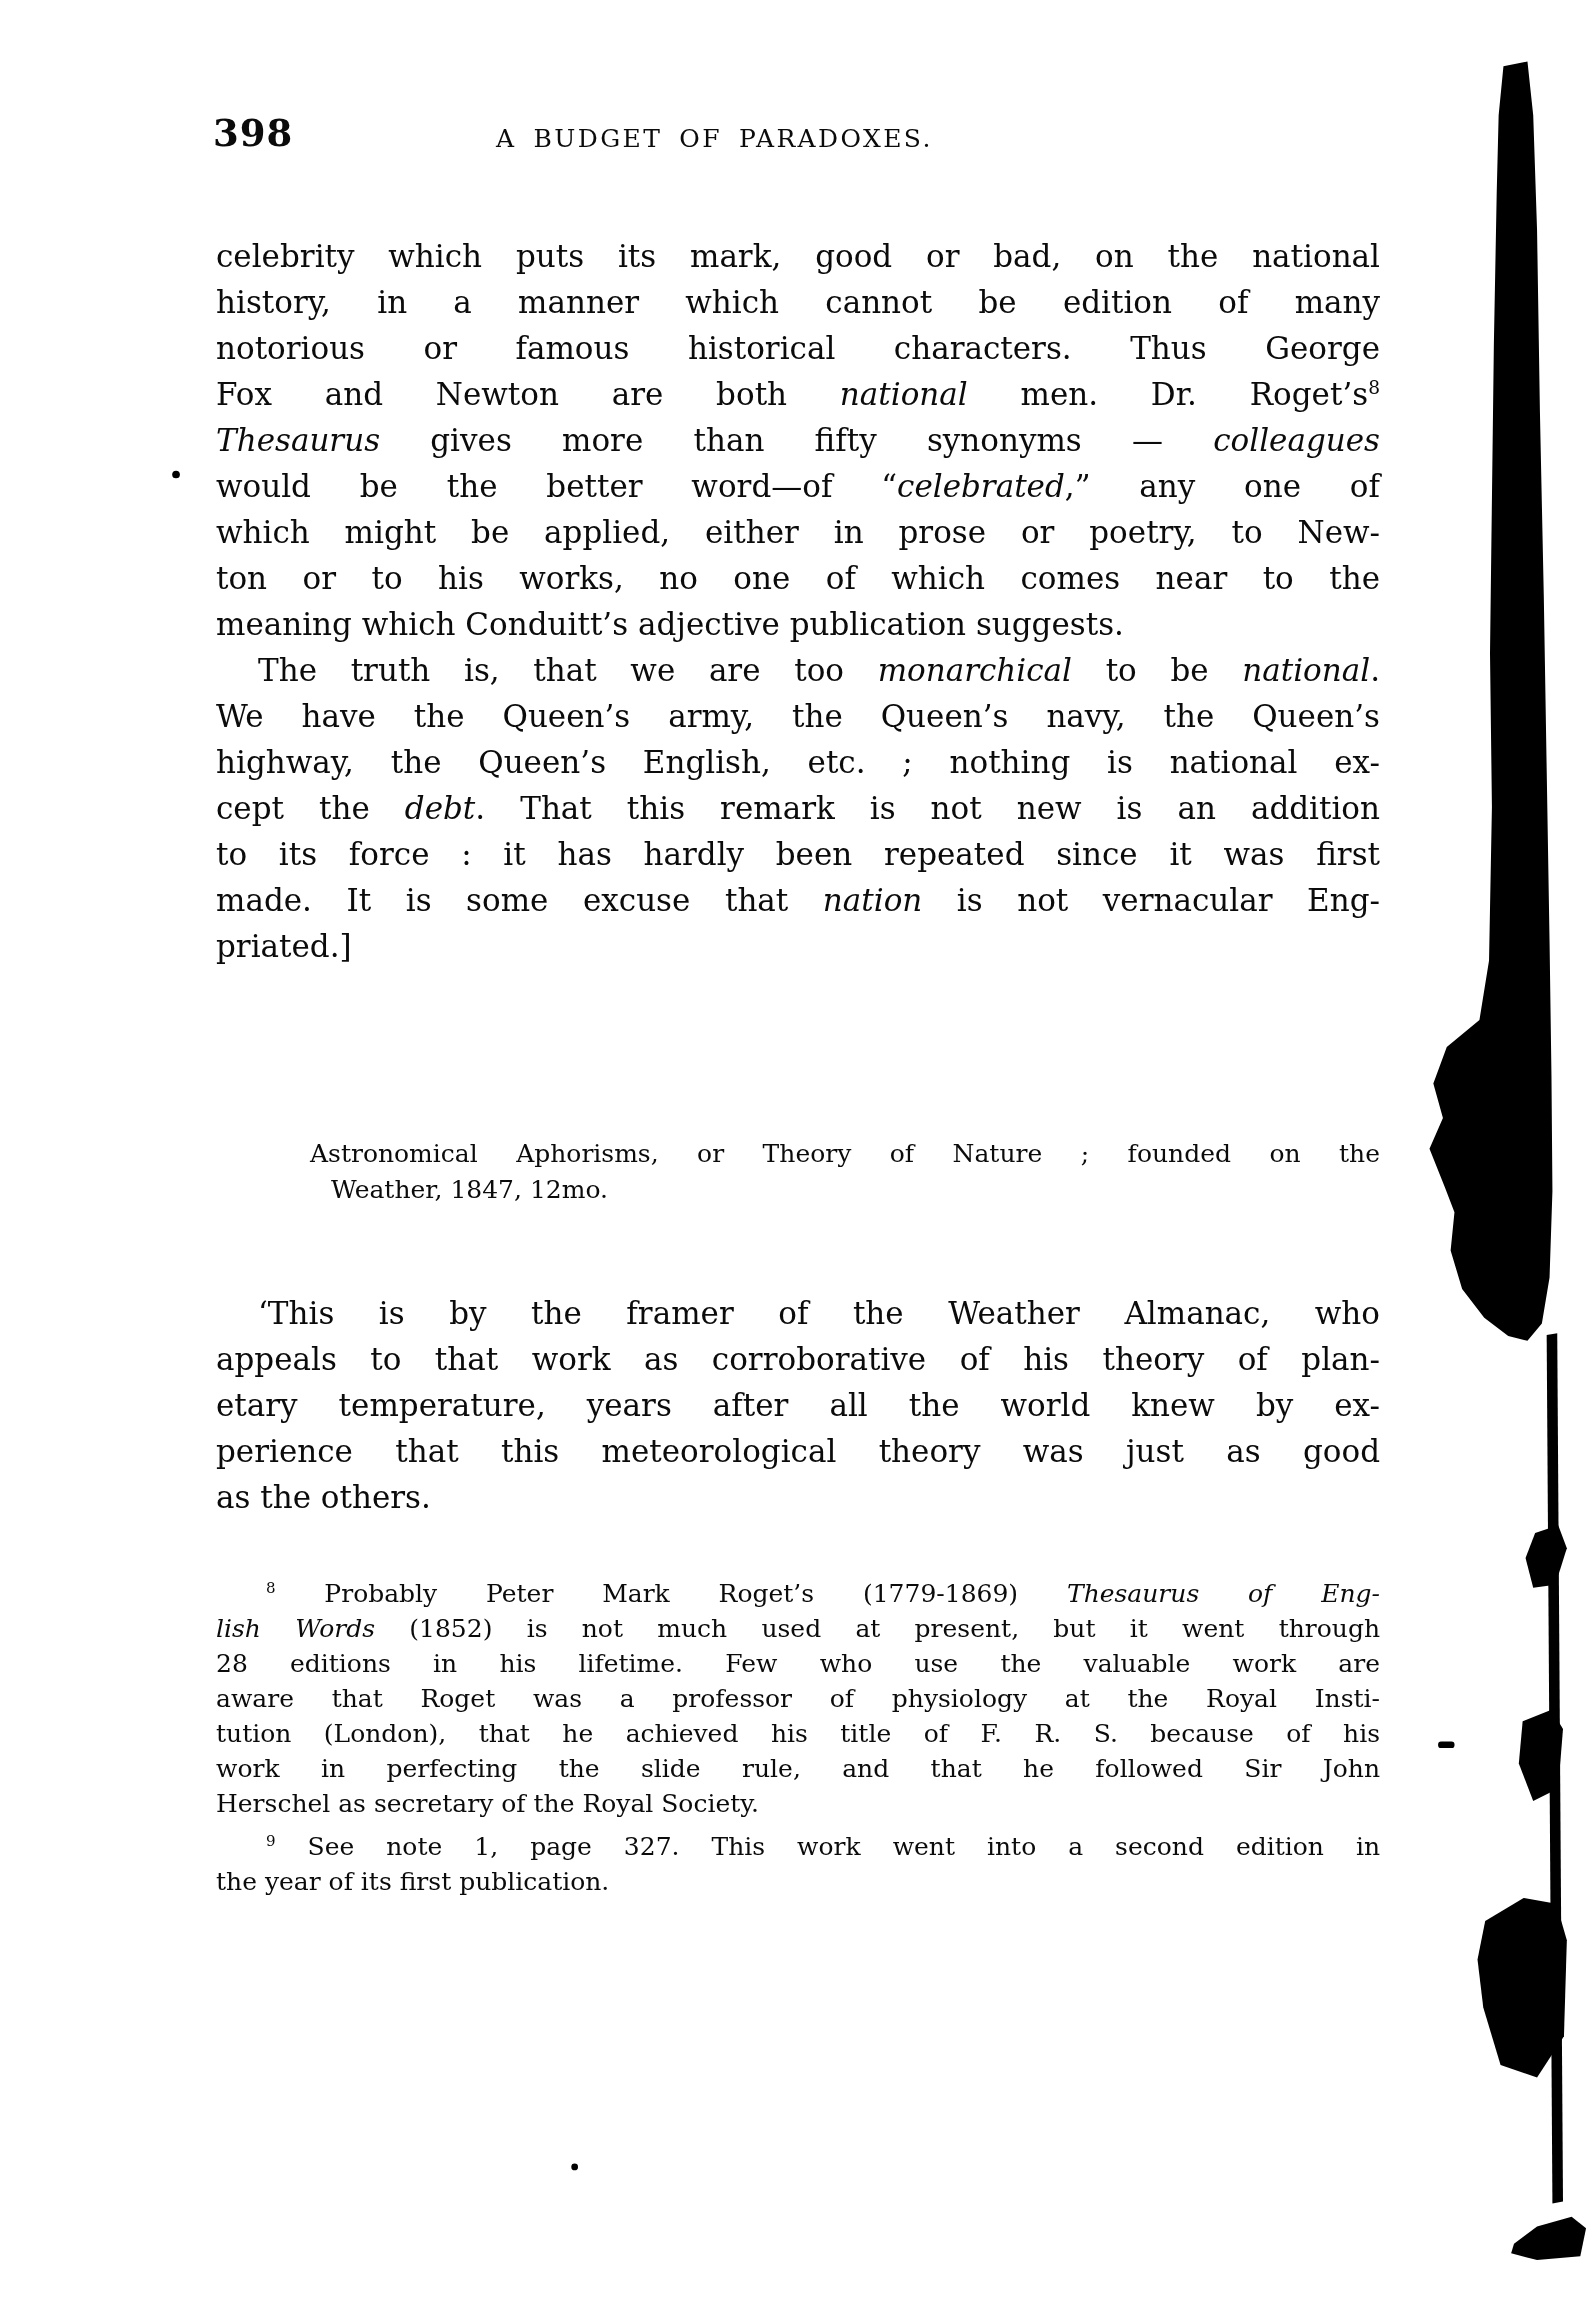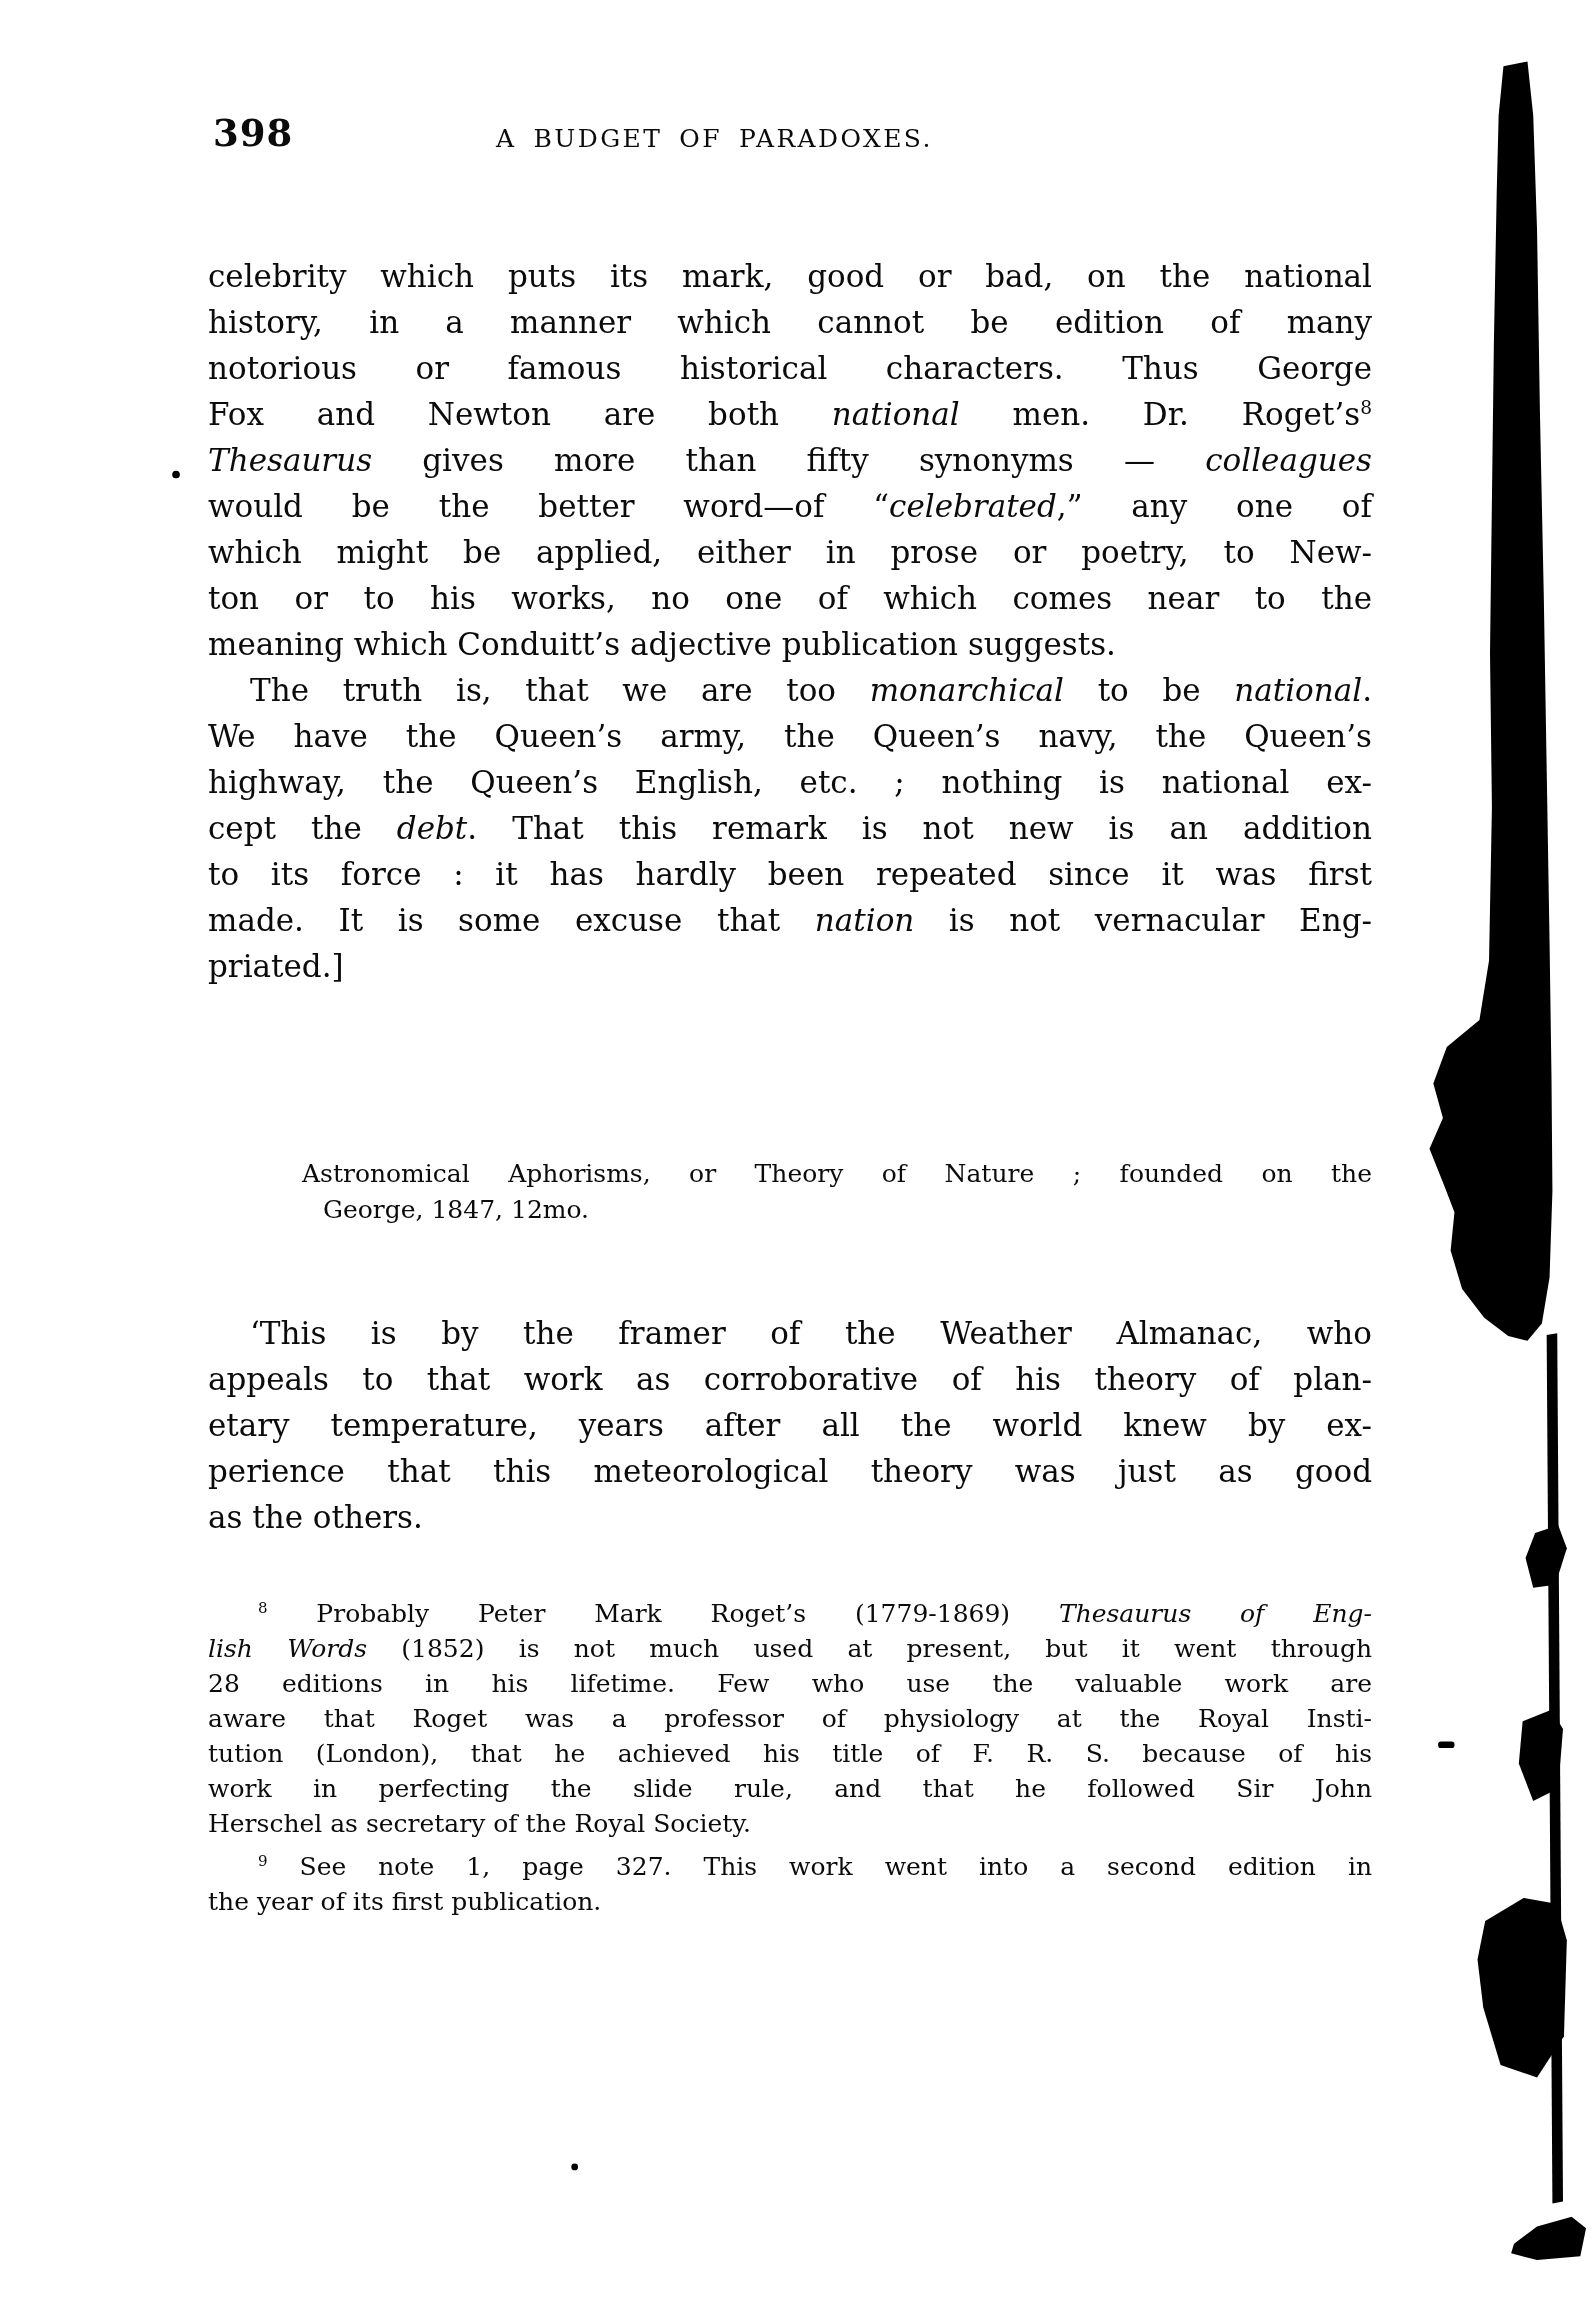--- a/index.html
+++ b/index.html
@@ -9,21 +9,21 @@
     font-family:"DejaVu Serif","Liberation Serif",serif;
   }
   .pagenum{
     position:absolute;left:213px;top:111px;
     font-size:37px;font-weight:bold;letter-spacing:1px;
   }
   .runtitle{
     position:absolute;left:496px;top:124px;
     font-size:25px;letter-spacing:2.4px;word-spacing:6.7px;font-weight:500;
   }
-  .block{position:absolute;left:208px;width:1164px;margin-top:20px;}
+  .block{position:absolute;left:216px;width:1164px;}
   .main{top:233px;font-size:31px;line-height:46px;}
   .citation{top:1136px;font-size:25px;line-height:36px;}
   .commentary{top:1290px;font-size:31px;line-height:46px;}
   .footnotes{top:1576px;font-size:25px;line-height:35px;}
   .line{text-align:justify;text-align-last:justify;white-space:normal;}
   .line.last{text-align-last:left;}
   .para.indent .line.first{text-indent:42px;}
   .citation .line{margin-left:115px;}
   .citation .line.first{margin-left:94px;}
   .fn .line.first{text-indent:50px;}
@@ -56,21 +56,21 @@
         <div class="line">We have the Queen’s army, the Queen’s navy, the Queen’s</div>
         <div class="line">highway, the Queen’s English, etc. ; nothing is national ex-</div>
         <div class="line">cept the <i>debt</i>.  That this remark is not new is an addition</div>
         <div class="line">to its force : it has hardly been repeated since it was first</div>
         <div class="line">made.  It is some excuse that <i>nation</i> is not vernacular Eng-</div>
         <div class="line last">priated.]</div>
       </div>
     </div>
   <div class="block citation" id="citation-block">
       <div class="line first">Astronomical Aphorisms, or Theory of Nature ; founded on the</div>
-      <div class="line last">George, 1847, 12mo.</div>
+      <div class="line last">Weather, 1847, 12mo.</div>
     </div>
   <div class="block commentary" id="commentary">
       <div class="para indent">
         <div class="line first">‘This is by the framer of the Weather Almanac, who</div>
         <div class="line">appeals to that work as corroborative of his theory of plan-</div>
         <div class="line">etary temperature, years after all the world knew by ex-</div>
         <div class="line">perience that this meteorological theory was just as good</div>
         <div class="line last">as the others.</div>
       </div>
     </div>

